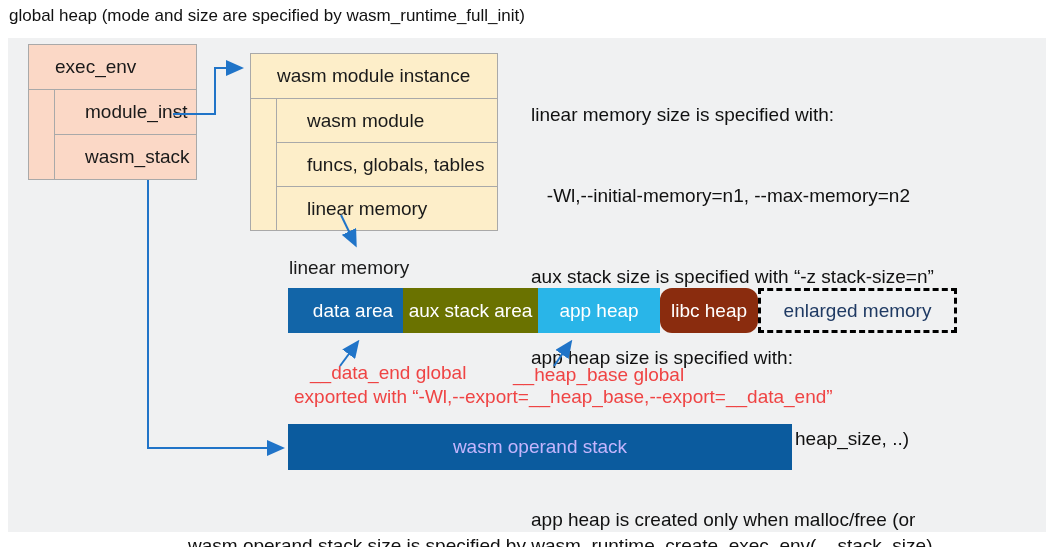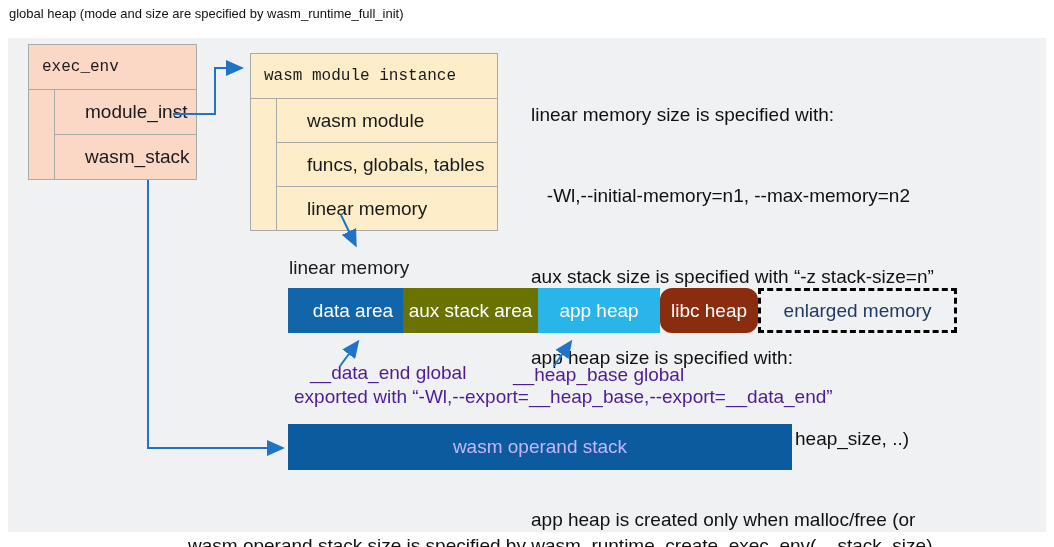--- a/index.html
+++ b/index.html
@@ -3,33 +3,33 @@
 <meta charset="utf-8">
 <style>
   * { margin: 0; padding: 0; box-sizing: border-box; }
   body { background: #ffffff; font-family: "Liberation Sans", sans-serif; }
   .page {
     position: relative; width: 1054px; height: 547px;
     background: #ffffff; overflow: hidden; color: #1a1a1a;
   }
   .title {
     position: absolute; left: 9px; top: 6px;
-    font-size: 13px; color: #111; white-space: pre;
+    font-size: 17px; color: #111; white-space: pre;
   }
   .panel {
     position: absolute; left: 8px; top: 38px; width: 1038px; height: 494px;
     background: #f0f1f2;
   }
   
   .struct { position: absolute; border: 1px solid #a9a9a9; }
   .struct.peach { background: #fbd8c6; }
   .struct.yellow { background: #fdeec9; }
   .struct .hdr {
     height: 45px; display: flex; align-items: center;
-    padding-left: 13px; font-size: 16px; border-bottom: 1px solid #a9a9a9; font-family: Liberation Mono, monospace;
+    padding-left: 26px; font-size: 19px; border-bottom: 1px solid #a9a9a9;
   }
   .struct .rows { margin-left: 25px; display: flex; flex-direction: column; }
   .struct .row {
     flex: 1; display: flex; align-items: center;
     padding-left: 30px; font-size: 19px;
     border-left: 1px solid #a9a9a9; border-bottom: 1px solid #a9a9a9;
   }
   .struct .row:last-child { border-bottom: none; }
   .exec-env { left: 28px; top: 44px; width: 169px; height: 136px; }
   .exec-env .rows { height: 89px; }
@@ -49,21 +49,21 @@
   .seg {
     display: flex; align-items: center; justify-content: center;
     font-size: 19px; white-space: nowrap;
   }
   .seg-0 { width: 115px; }
   .seg-1 { width: 135px; }
   .seg-2 { width: 122px; }
   .seg-3 { width: 98px; border-radius: 12px; }
   .seg-4 { width: 199px; border: 3px dashed #000; background: transparent; }
 
-  .ann { position: absolute; font-size: 19px; color: #4c1d95; white-space: pre; }
+  .ann { position: absolute; font-size: 19px; color: #ef4444; white-space: pre; }
   .ann-data-end { left: 310px; top: 362px; }
   .ann-heap-base { left: 513px; top: 364px; }
   .ann-exported { left: 294px; top: 386px; }
 
   .operand-bar {
     position: absolute; left: 288px; top: 424px; width: 504px; height: 46px;
     display: flex; align-items: center; justify-content: center;
     font-size: 19px; color: #c4b5fd;
   }
   .footer {

